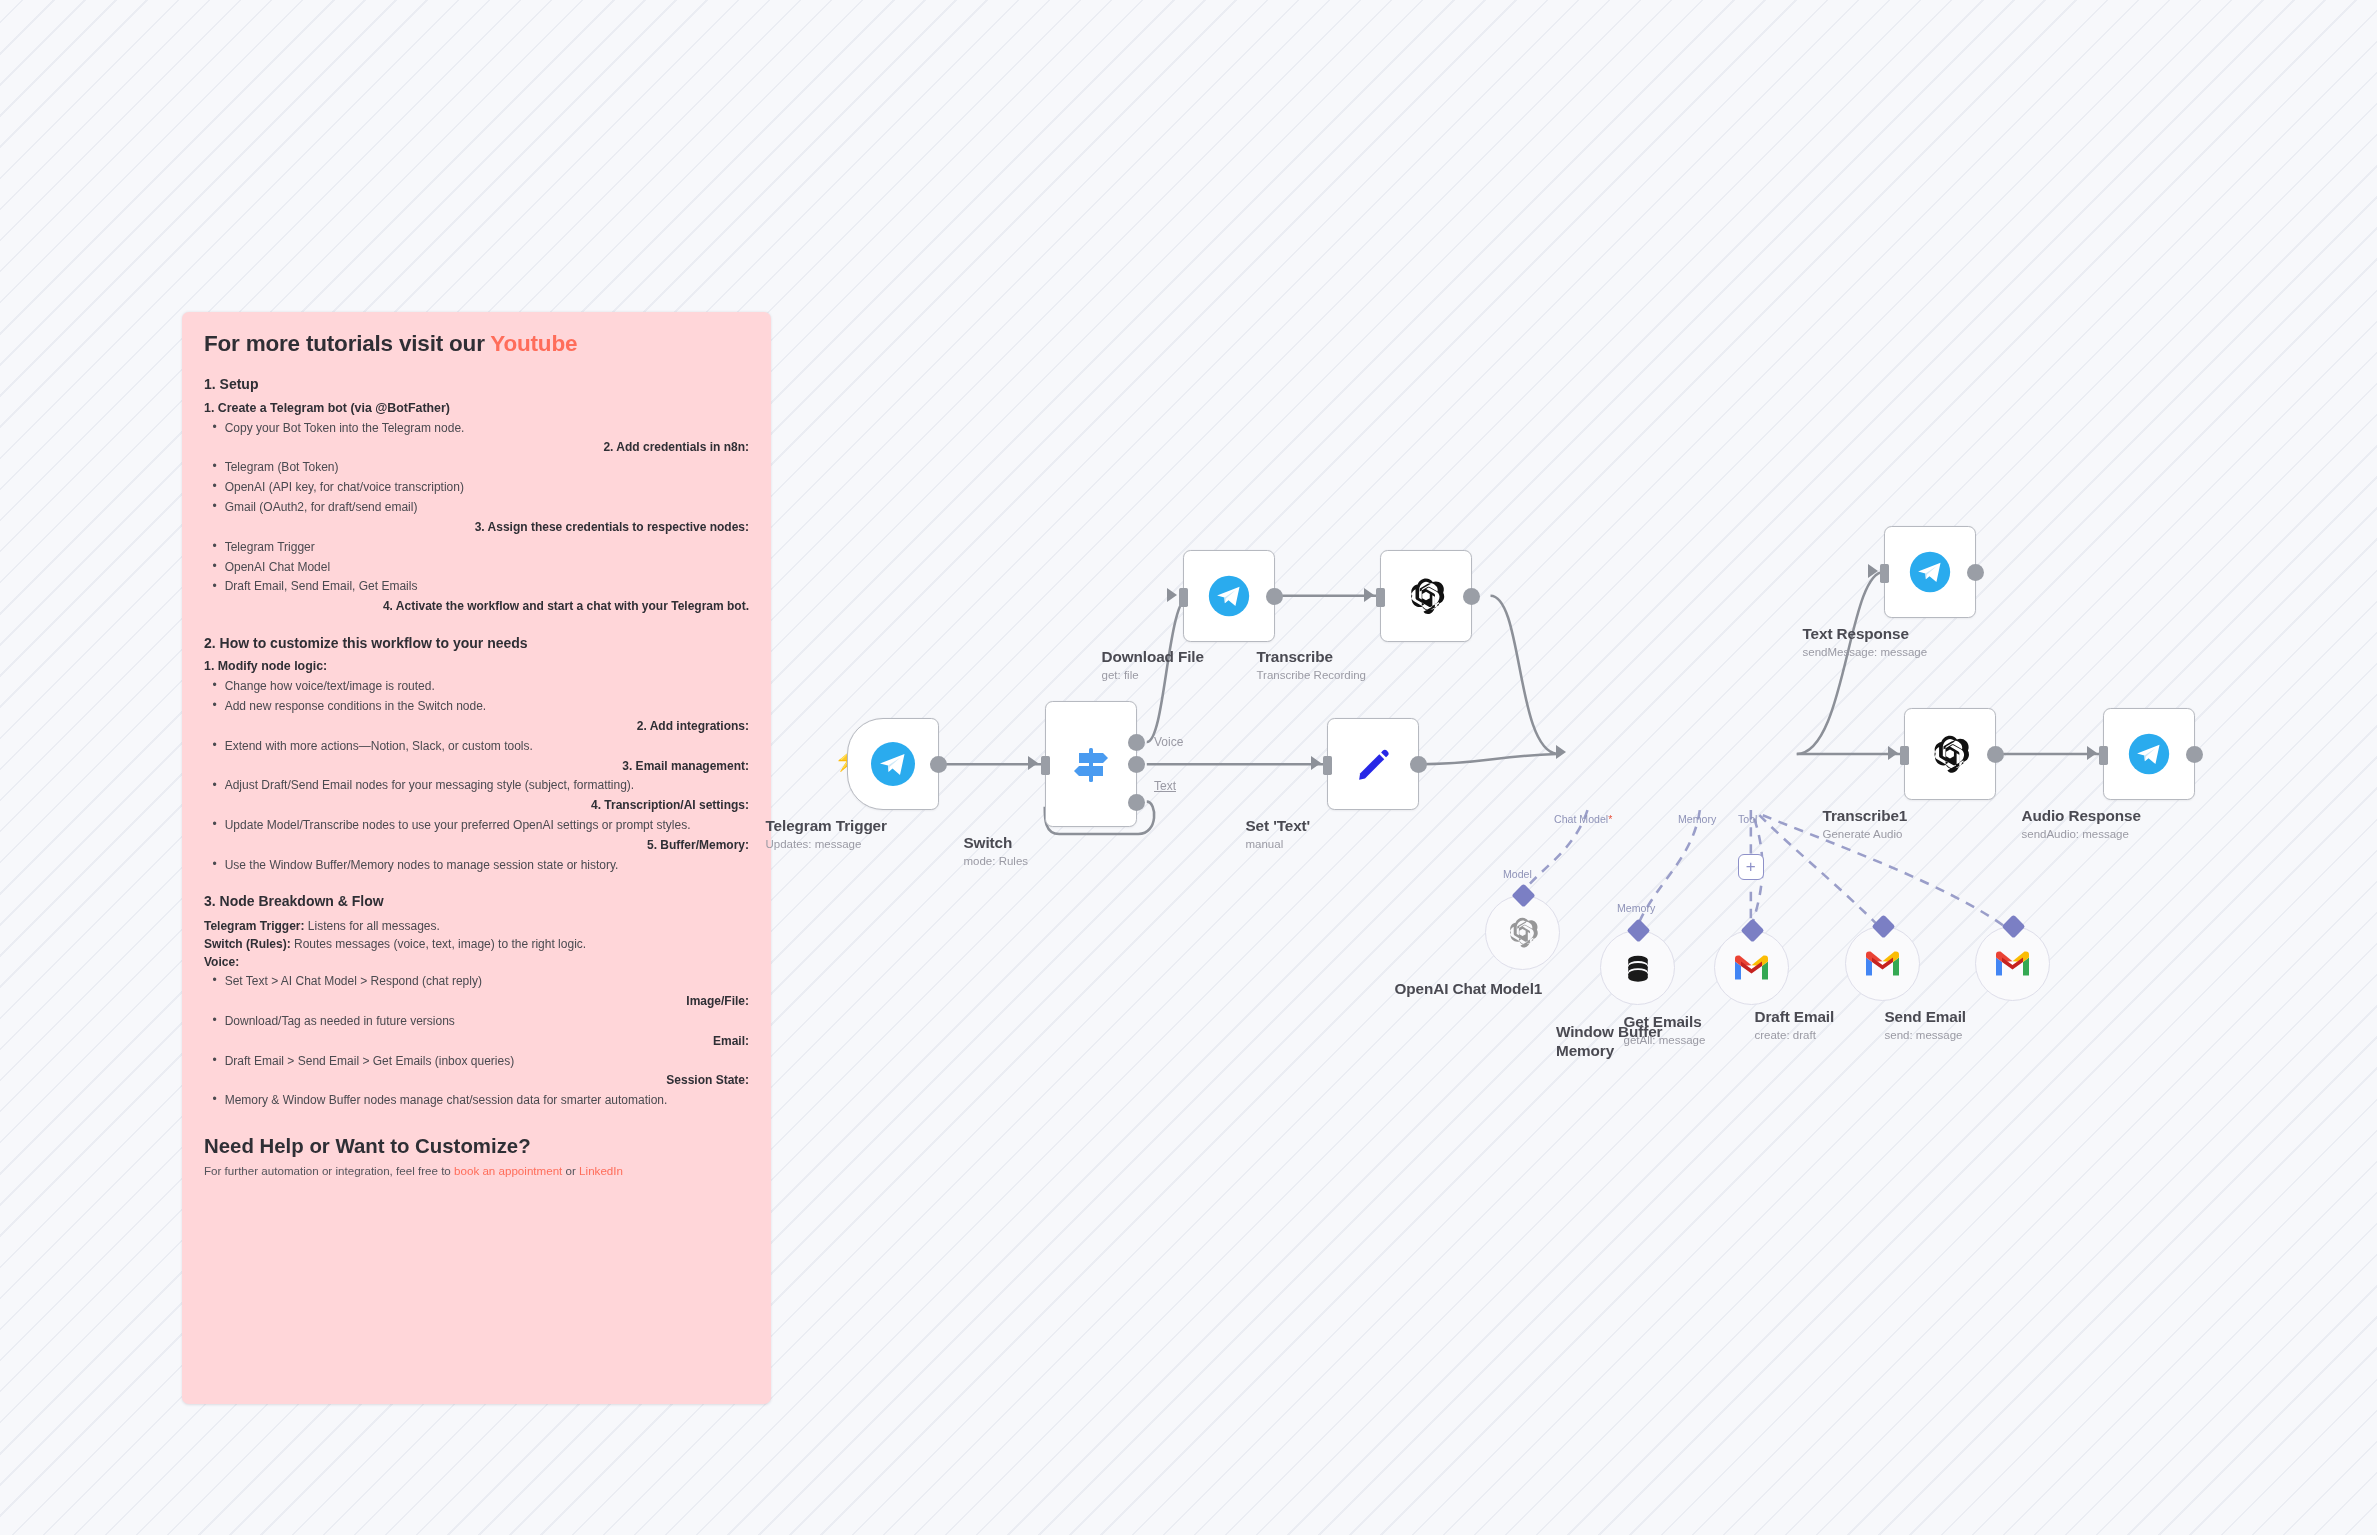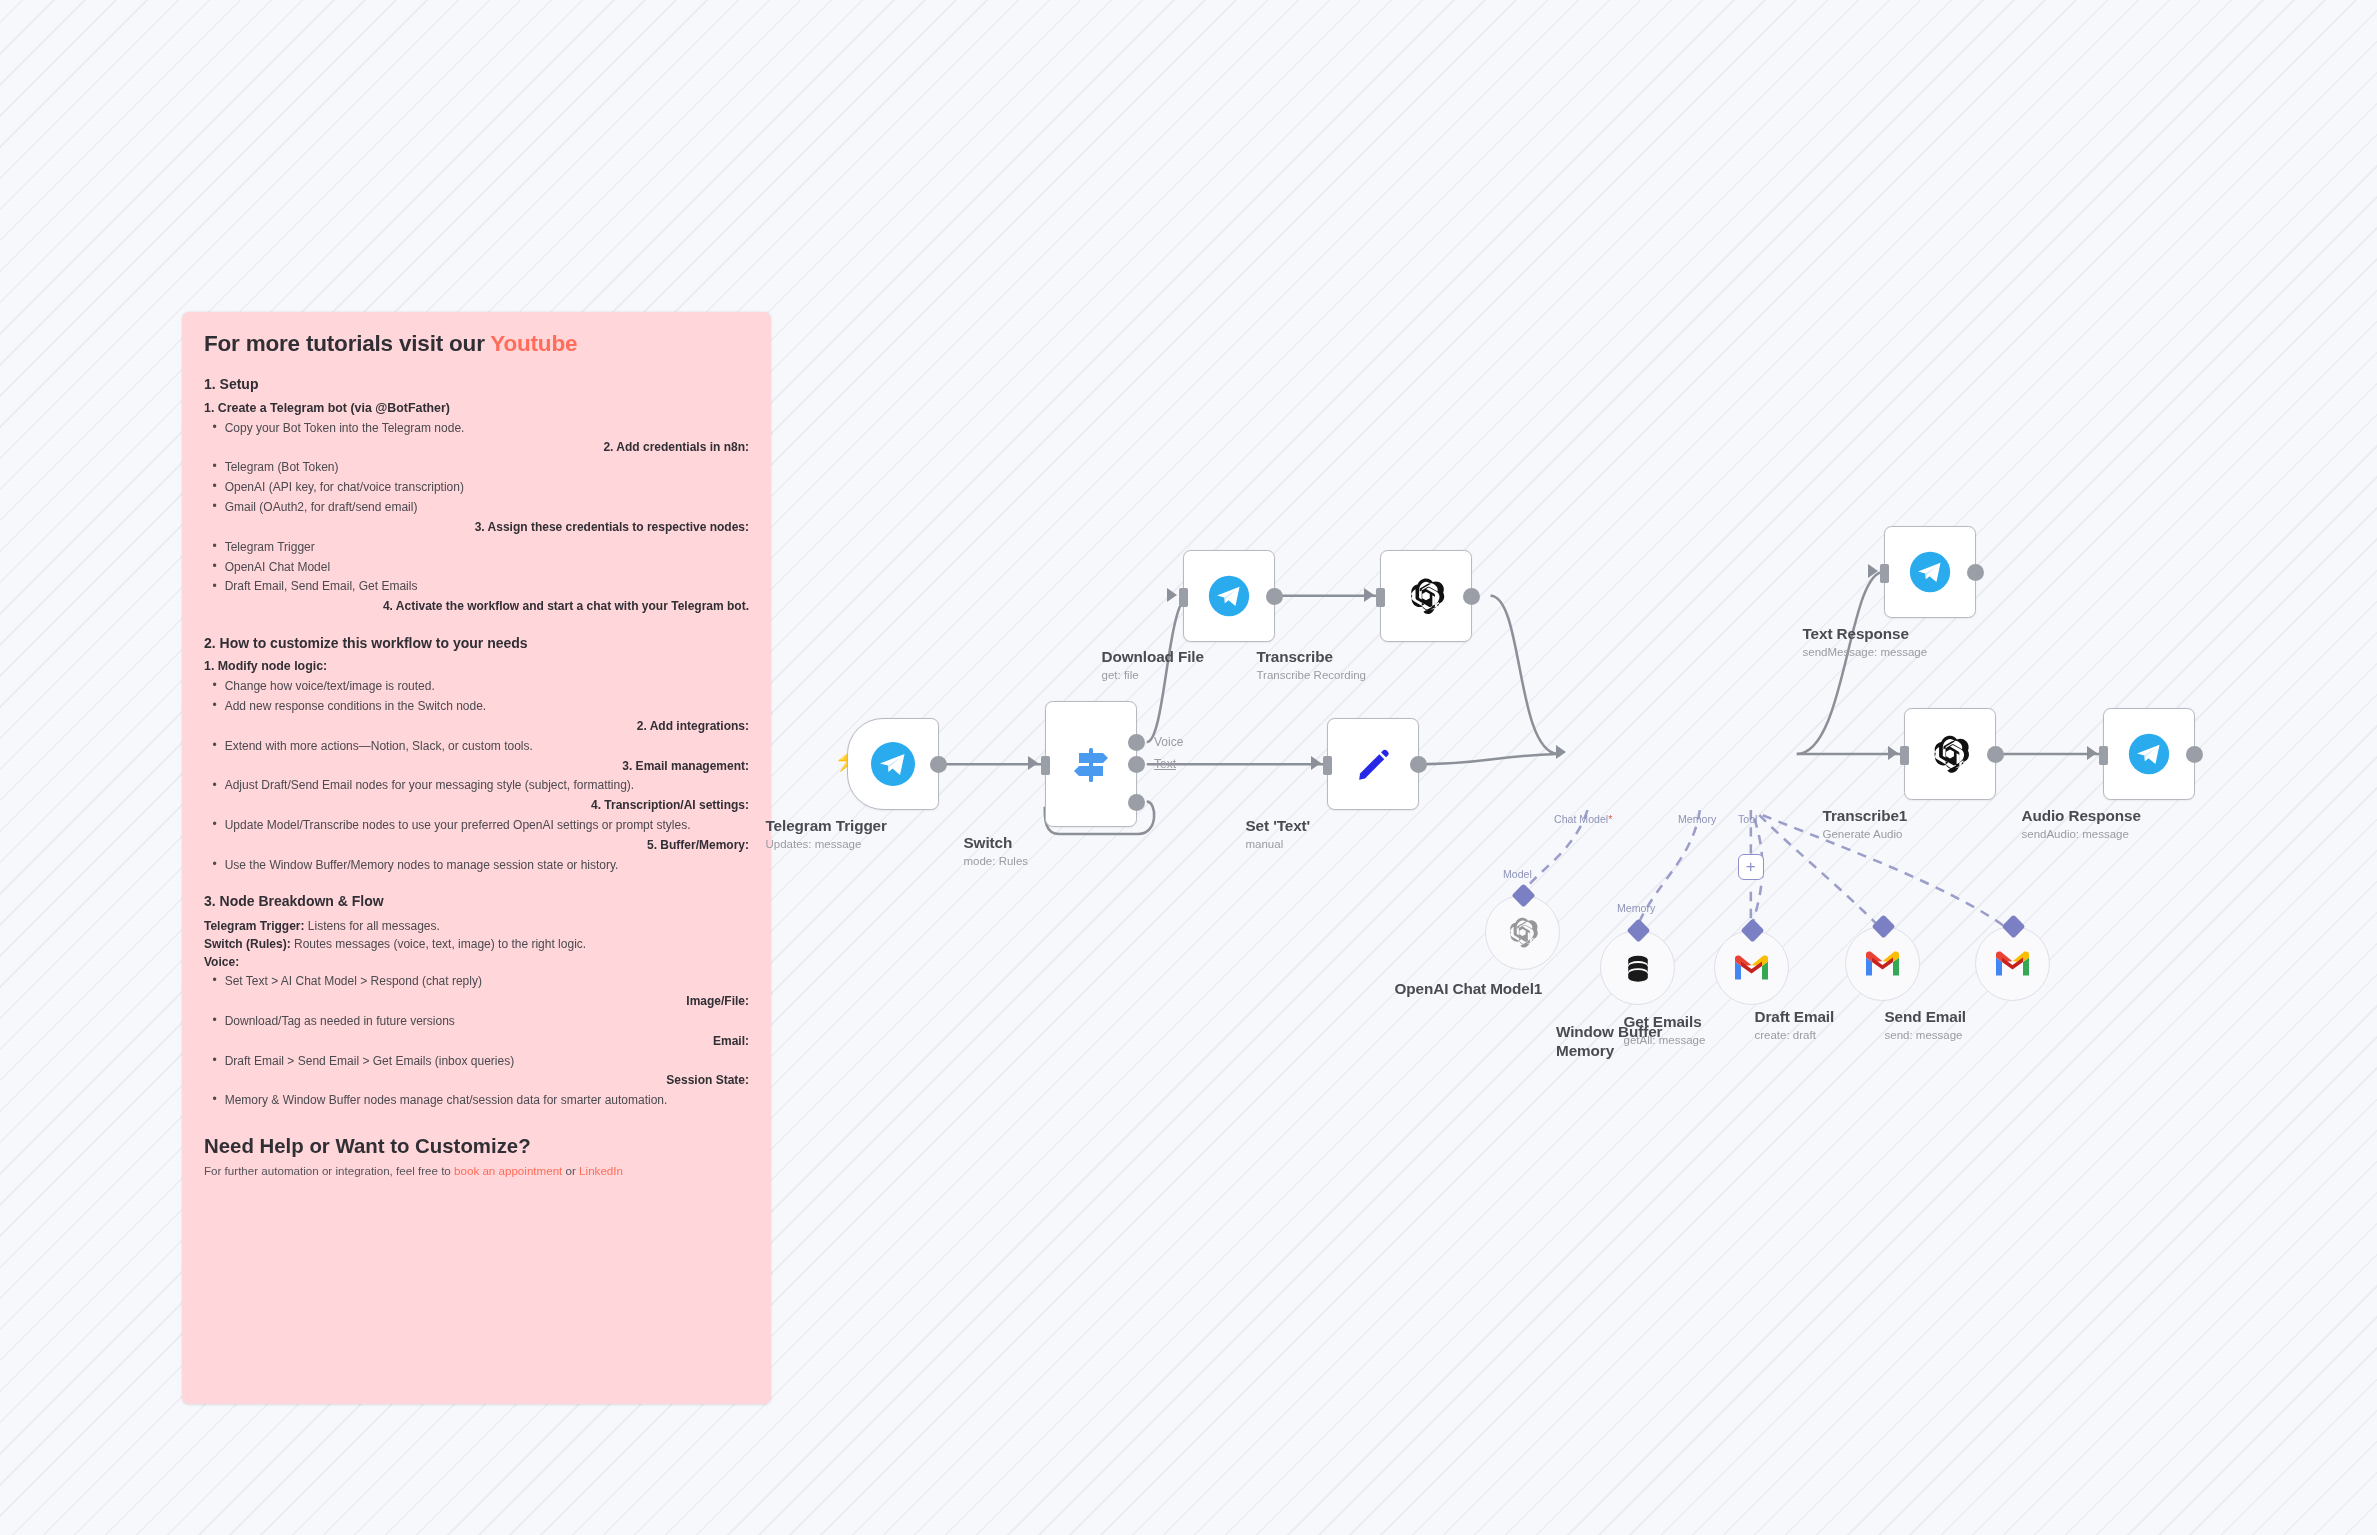--- a/index.html
+++ b/index.html
@@ -278,21 +278,21 @@
       <path d="M12 13 h24 l5 5 l-5 5 h-24 z" fill="#4A9BF0"></path>
       <path d="M36 26 h-24 l-5 5 l5 5 h24 z" fill="#4A9BF0"></path>
     </svg>
     <div class="inport" style="left:-5.1px; top:54px;"></div>
     <div class="dot" style="right:-9.4px; top:32px;"></div>
     <div class="dot" style="right:-9.4px; top:54px;"></div>
     <div class="dot" style="right:-9.4px; top:92px;"></div>
   </div>
   <div class="arrowhead" style="left:1028px; top:756px;"></div>
   <div class="port-label" style="left:1154px; top:735px; color:#9a9aa4; font-size:12px;">Voice</div>
-  <div class="port-label" style="left:1154px; top:757px; color:#9a9aa4; font-size:12px;text-decoration:underline;">Text</div>
+  <div class="port-label" style="left:1154px; top:779px; color:#9a9aa4; font-size:12px;text-decoration:underline;">Text</div>
   <div class="nlabel" style="left:1091px; top:834px;">
     <span class="t">Switch</span>
     <span class="s">mode: Rules</span>
   </div>
 
   <div class="node square" style="left:1183px; top:550px;">
     <svg class="icon" width="44" height="44" viewBox="0 0 48 48">
       <circle cx="24" cy="24" r="22" fill="#2AABEE"></circle>
       <path d="M11 23.5 L35.5 14 L31 35 L23.5 28.5 L19.5 32 L19 25.5 Z" fill="#fff"></path>
       <path d="M19.5 32 L19 25.5 L31.5 17.5 L20.8 26.8 Z" fill="#cfe9f7"></path>

